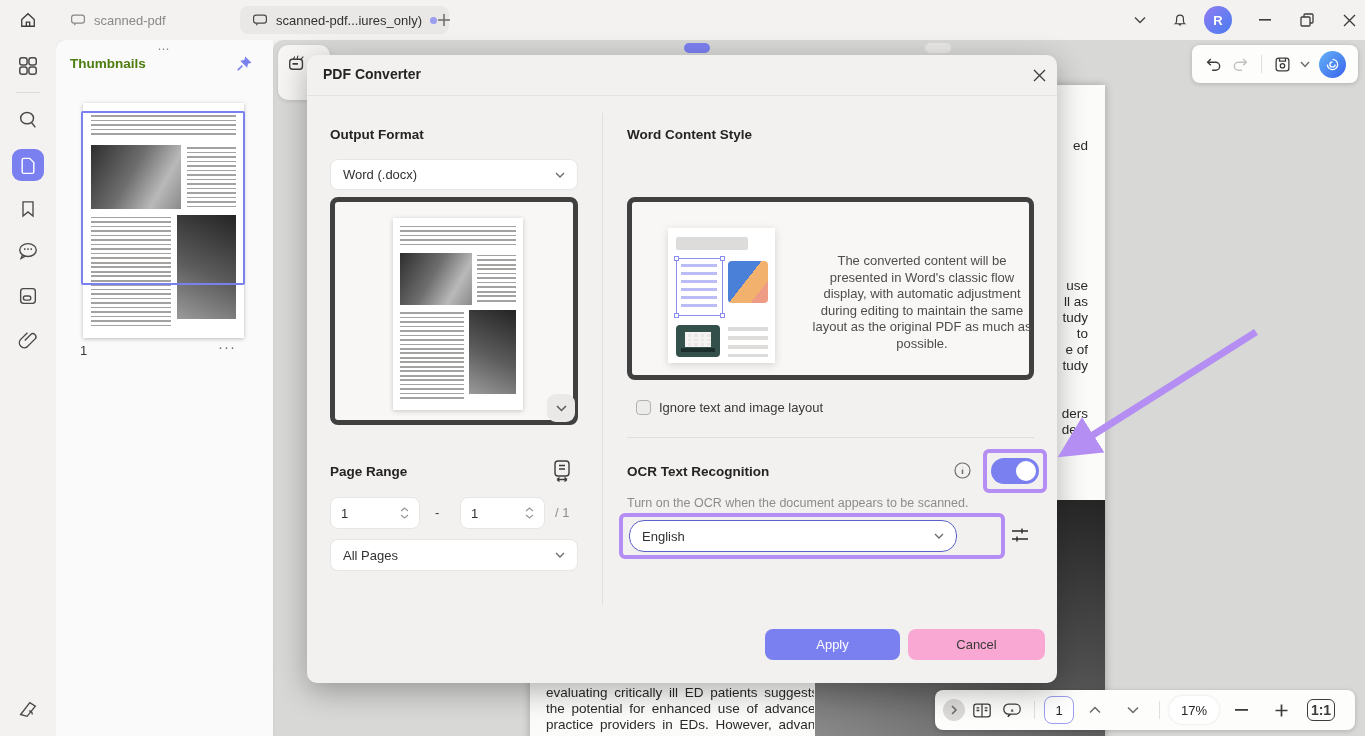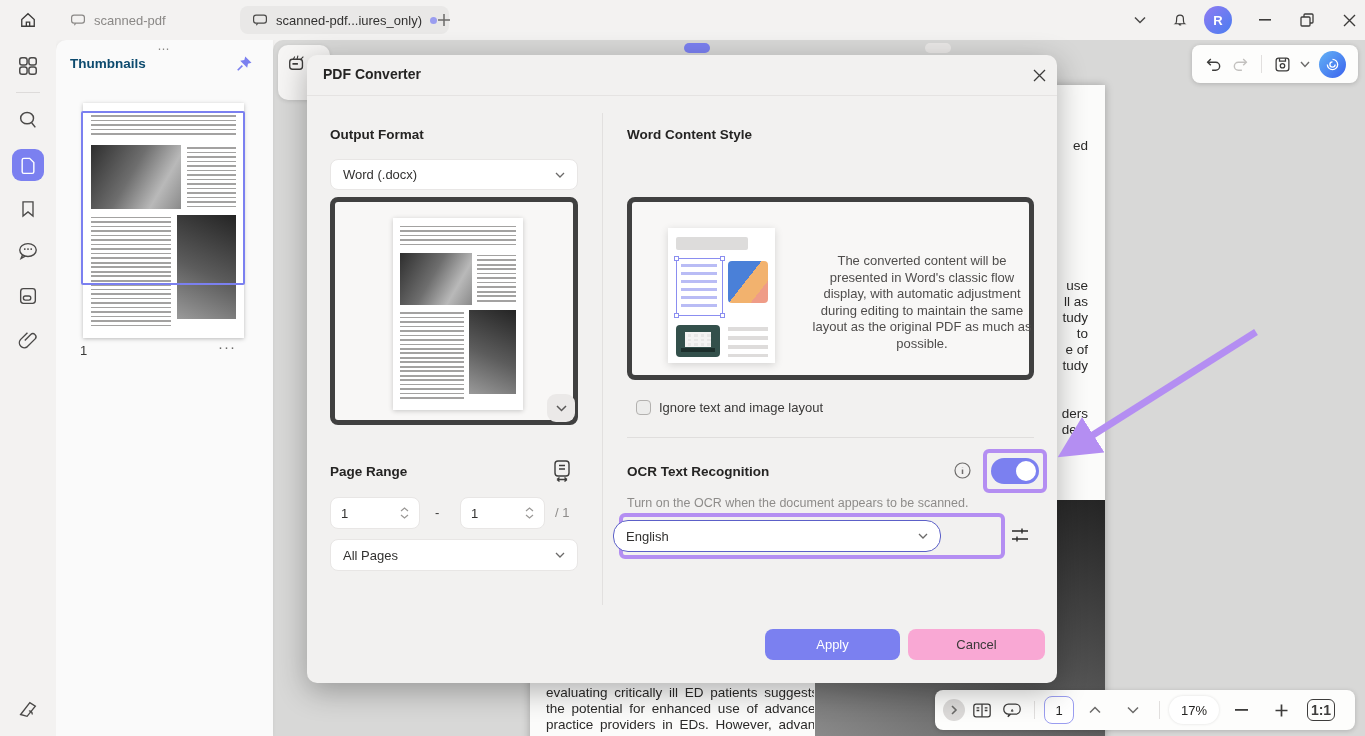--- a/index.html
+++ b/index.html
@@ -18,21 +18,21 @@
 
   
   #sidebar { left:0; top:40px; width:56px; height:696px; background:#f3f2f1; z-index:30; }
   .sb-icon { position:absolute; left:14px; width:28px; height:28px; display:flex; align-items:center; justify-content:center; color:#4a4948; }
   .sb-icon.active { left:12px; width:32px; height:32px; background:#7b80f0; border-radius:9px; color:#ffffff; }
   .sb-div { position:absolute; left:16px; width:24px; height:1px; background:#dddbda; }
 
   
   #thumbpanel { left:56px; top:40px; width:217px; height:696px; background:#fafafa; border-radius:10px 0 0 0; z-index:25; box-shadow:0 0 4px rgba(0,0,0,.06); }
   .panel-handle { position:absolute; left:0; right:0; top:2px; text-align:center; color:#8a8886; font-size:12px; letter-spacing:2px; }
-  .panel-title { position:absolute; left:14px; top:16px; font-size:13.5px; font-weight:bold; color:#0c4a6e; }
+  .panel-title { position:absolute; left:14px; top:16px; font-size:13.5px; font-weight:bold; color:#4d7c0f; }
   .thumb-page { position:absolute; left:27px; top:63px; width:161px; height:235px; background:#fff; box-shadow:0 1px 4px rgba(0,0,0,.25); }
   .thumb-sel { position:absolute; left:25px; top:71px; width:164px; height:174px; border:2px solid #7b80f0; border-radius:2px; pointer-events:none; }
   .tlines { background:repeating-linear-gradient(#a3a2a1 0px, #a3a2a1 1.5px, transparent 1.5px, transparent 4.5px); }
   .photo { background:linear-gradient(120deg,#2e2e2e 0%,#6e6e6e 45%,#b9b9b9 75%,#8a8a8a 100%); }
   .photo2 { background:linear-gradient(205deg,#242424 0%,#5c5c5c 55%,#9a9a9a 100%); }
   .thumb-num { position:absolute; left:24px; top:303px; font-size:13px; color:#3a3938; }
   .thumb-more { position:absolute; left:162px; top:298px; font-size:15px; color:#6b6a69; letter-spacing:1px; }
 
   
   #canvas { left:273px; top:40px; width:1092px; height:696px; background:#d8d8d7; border-radius:10px 0 0 0; z-index:10; overflow:hidden; }
@@ -435,21 +435,21 @@
   </div>
   <div class="hl-box" style="left:676px;top:394px;width:64px;height:44px;">
     <div class="toggle" style="left:4px;top:5px;">
       <div class="knob"></div>
     </div>
   </div>
 
   <div class="hint" style="left:320px;top:441px;">Turn on the OCR when the document appears to be scanned.</div>
 
   <div class="hl-box" style="left:312px;top:458px;width:386px;height:46px;"></div>
-  <div class="ddl" style="left:306px;top:465px;width:328px;height:32px;border:1.4px solid #5c60c8;border-radius:15px;">
+  <div class="ddl" style="left:322px;top:465px;width:328px;height:32px;border:1.4px solid #5c60c8;border-radius:15px;">
     <span>English</span>
     <svg class="chev" width="10" height="6" viewBox="0 0 10 6" fill="none" stroke="#6b6a69" stroke-width="1.3">
         <path d="M1 1 L5 5 L9 1"></path>
       </svg>
   </div>
   <div class="abs" style="left:702px;top:469px;width:22px;height:22px;color:#2b2a29;">
     <svg width="22" height="22" viewBox="0 0 22 22" fill="none" stroke="currentColor" stroke-width="1.4">
         <path d="M3 7 h16 M13 4.5 v5 M13 7 l2.5 0"></path>
         <path d="M3 15 h16 M8 12.5 v5"></path>
       </svg>

